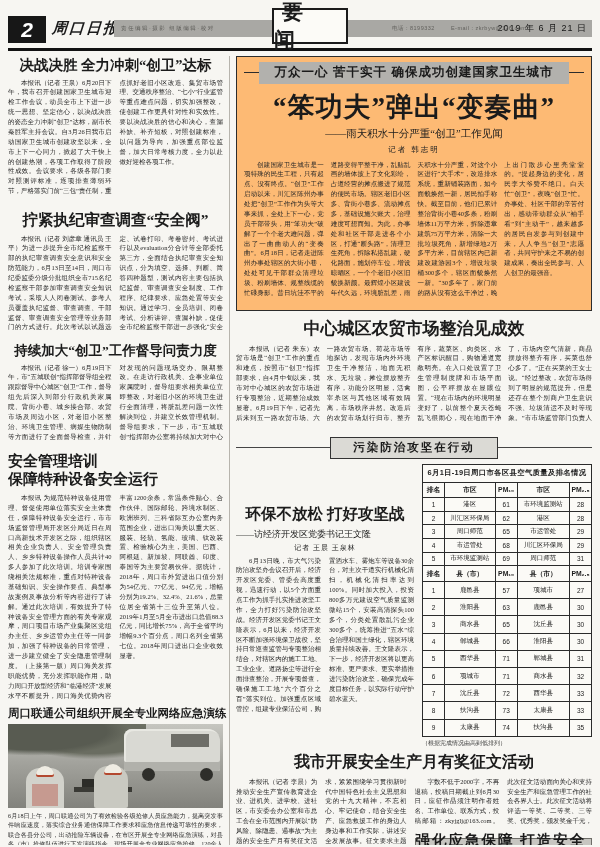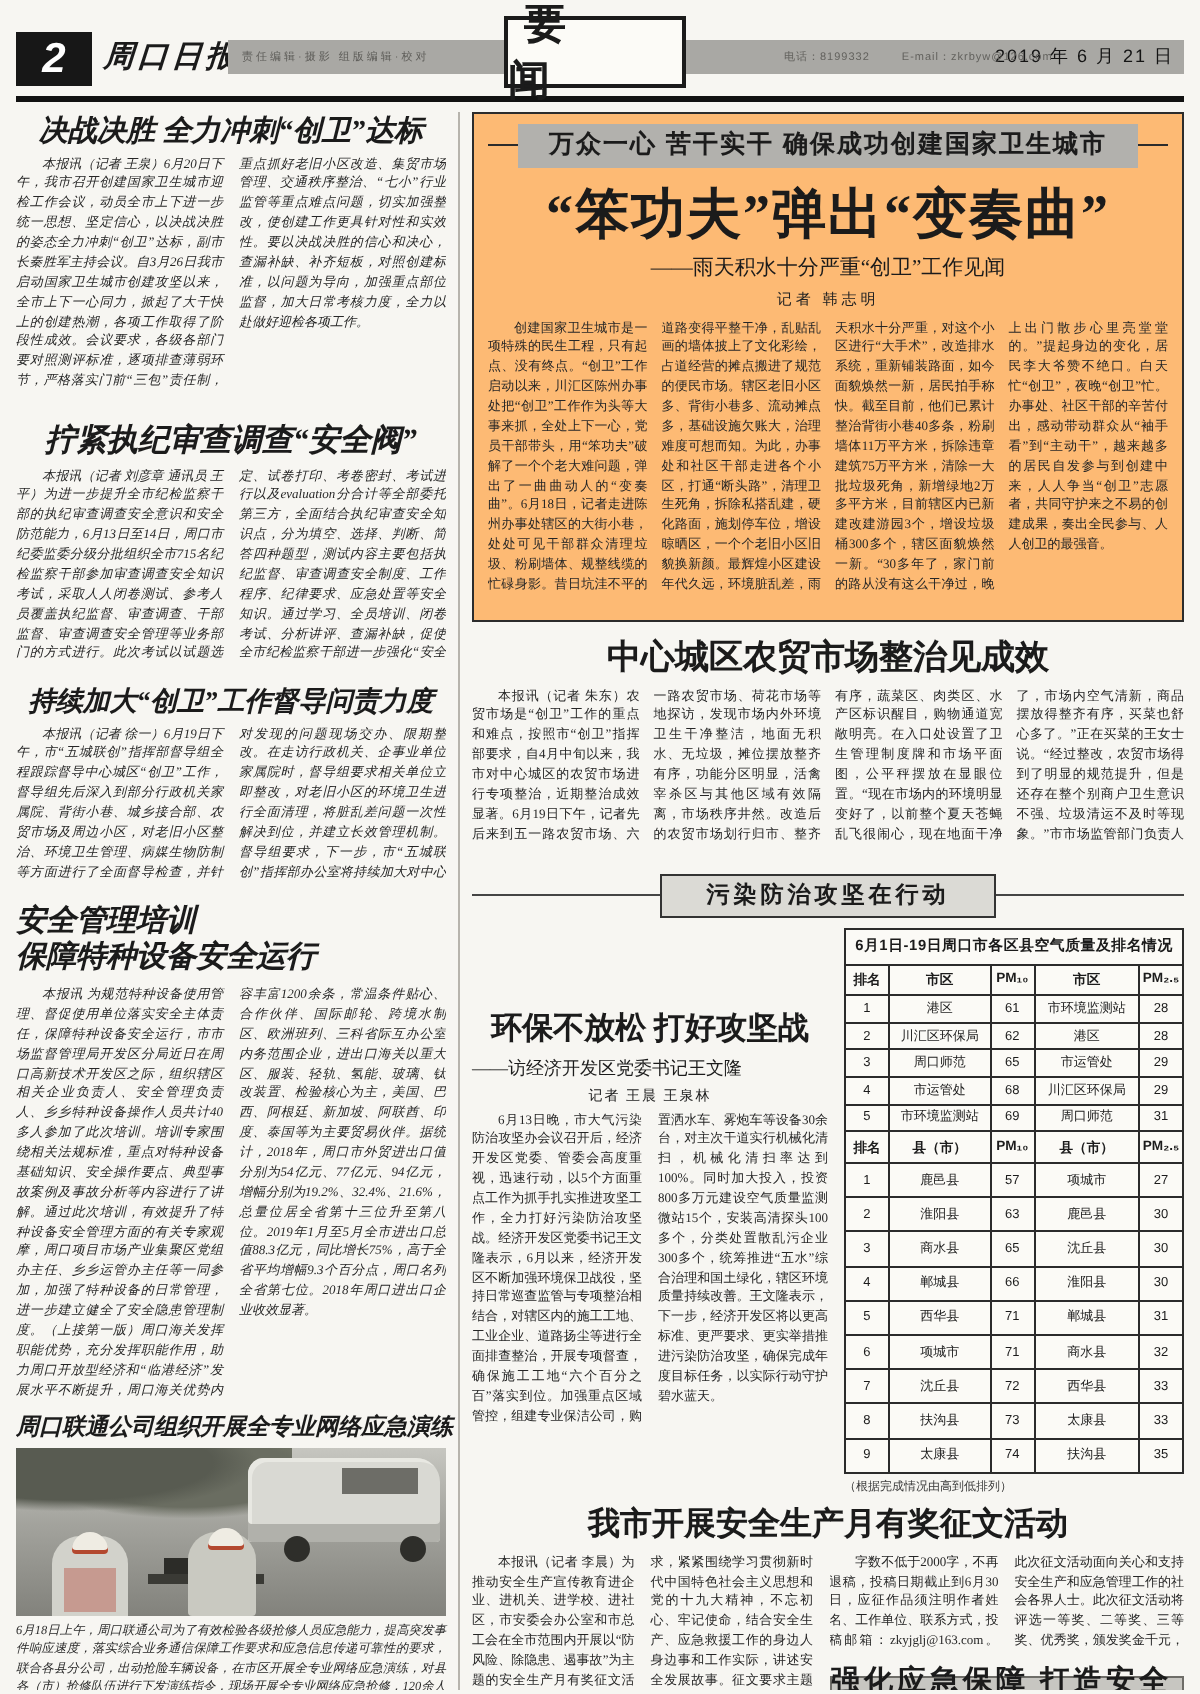--- a/index.html
+++ b/index.html
@@ -25,30 +25,30 @@
   }
   .hbar {
     position:absolute; left:106px; right:0; top:12px; height:17px;
     background:#a9a8a4; display:flex; align-items:center;
     font-family:"Liberation Sans","DejaVu Sans",sans-serif;
   }
   .credits { margin-left:7px; font-size:5.5px; color:#5d5c58; letter-spacing:1.5px; }
   .contact { position:absolute; left:278px; display:flex; gap:16px; font-size:5.5px; color:#63625e; letter-spacing:.5px; }
   .hdate { margin-left:auto; margin-right:5px; font-size:9px; font-weight:normal; color:#141414; letter-spacing:1px;text-align:right; }
   .section-box {
-    position:absolute; left:244px; top:0; width:91px; height:36px;
+    position:absolute; left:264px; top:0; width:76px; height:36px;
     background:#fcfbf7; border:2px solid #1b1b1b;
     display:flex; align-items:center; justify-content:center;
     font-size:21px; font-weight:bold; letter-spacing:8px; text-indent:8px;
   }
   .rule { height:2.5px; background:#121212; margin:2px 0 5px; }
 
   
   .content { display:flex; gap:6px; height:789px; overflow:hidden; }
-  .col-left { width:215px; flex:none;font-style:italic; }
+  .col-left { width:215px; flex:none; }
   .vsep { width:1px; background:#b7b4ad; }
   .col-main { flex:1; min-width:0; }
 
   .art { margin-bottom:5px; }
   h2 { margin:0; font-weight:bold; }
   .h-l { font-size:14.5px; text-align:center; white-space:nowrap; margin-bottom:3px; }
   .h-l2 { font-size:15px; line-height:1.25; margin:2px 0 4px; }
   .h-photo { font-size:11.5px; text-align:center; white-space:nowrap; margin:2px 0 3px; }
 
   .btxt {

